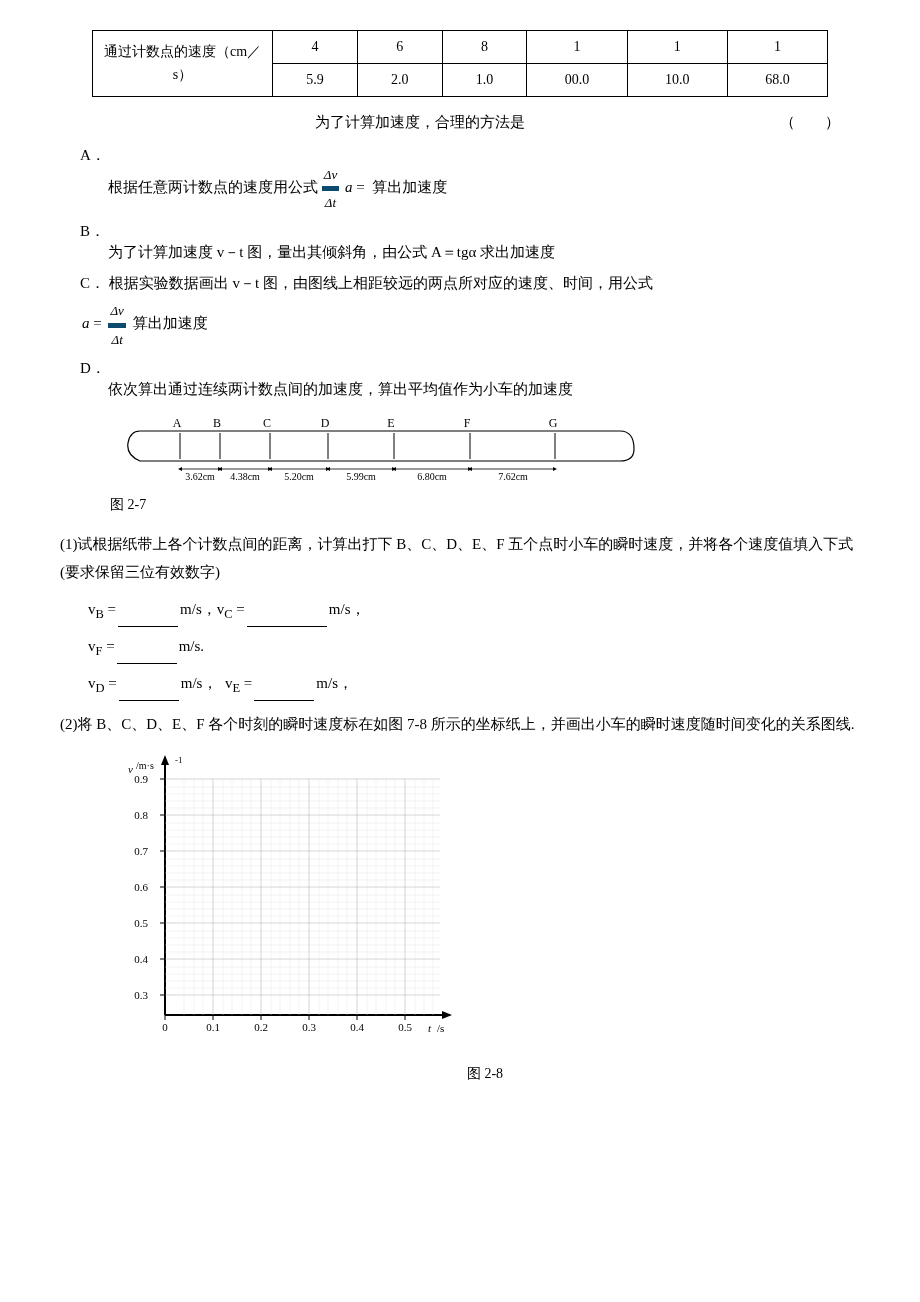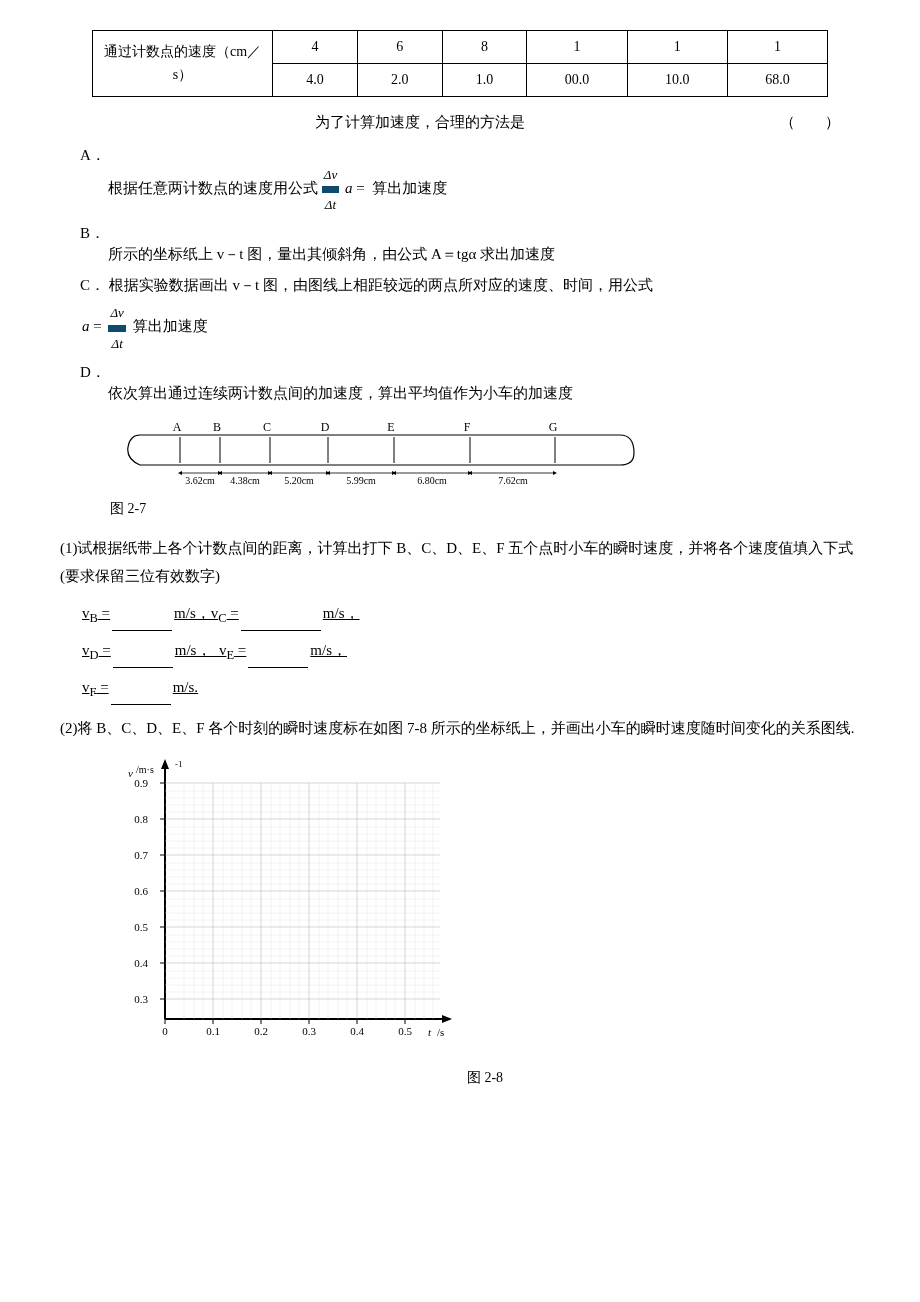--- a/index.html
+++ b/index.html
@@ -57,21 +57,21 @@
       margin-top: 21px;
     }
     .formula-inline {
       display: inline-flex;
       flex-direction: column;
       align-items: center;
       vertical-align: middle;
       font-style: italic;
     }
     .frac-num {
-      border-bottom: 7px solid #0c4a6e;
+      border-bottom: 5px solid #0c4a6e;
       padding: 0 2px;
       font-size: 13px;
       text-align: right;
     }
     .frac-den {
       padding: 0 2px;
       font-size: 13px;
     }
 
     
@@ -96,22 +96,21 @@
       font-size: 14px;
       margin: 4px 0 12px 50px;
     }
 
     
     .answer-section {
       margin: 8px 0 8px 20px;
       line-height: 2.0;
     }
     .answer-line {
-      margin: 4px 2px;
-      text-decoration: underline;
+      margin: 4px 8px;
     }
     .answer-blank {
       display: inline-block;
       width: 60px;
       border-bottom: 1px solid #000;
       margin: 0 2px;
       vertical-align: bottom;
     }
     .answer-blank-long {
       display: inline-block;
@@ -148,21 +147,21 @@
         <tr>
       <td class="label-cell" rowspan="2">通过计数点的速度（cm／s）</td>
       <td>4</td>
       <td>6</td>
       <td>8</td>
       <td>1</td>
       <td>1</td>
       <td>1</td>
     </tr>
     <tr>
-      <td>4.0</td>
+      <td>5.9</td>
       <td>2.0</td>
       <td>1.0</td>
       <td>00.0</td>
       <td>10.0</td>
       <td>68.0</td>
     </tr>
   </tbody>
     </table>
 
   <div class="question-line">
@@ -178,21 +177,21 @@
         <span class="frac-num">Δ<span class="italic">v</span></span>
         <span class="frac-den">Δ<span class="italic">t</span></span>
       </span>
       <span style="margin-left:2px;"><span class="italic">a</span> = </span>
       &nbsp;算出加速度
     </span>
   </div>
 
   <div class="option-line">
     <span class="option-label">B．</span>
-    <span class="option-content">所示的坐标纸上 v－t 图，量出其倾斜角，由公式 A＝tgα 求出加速度</span>
+    <span class="option-content">为了计算加速度 v－t 图，量出其倾斜角，由公式 A＝tgα 求出加速度</span>
   </div>
 
   <div class="option-line" style="flex-direction:column;">
     <div>
       <span class="option-label">C．</span>
       <span>根据实验数据画出 v－t 图，由图线上相距较远的两点所对应的速度、时间，用公式</span>
     </div>
     <div style="margin-left: 2px; margin-top:2px;">
       <span class="italic">a</span> =
       <span class="formula-inline" style="margin: 0 3px;">
@@ -270,24 +269,24 @@
 
   <div class="fig-label">图 2-7</div>
 
   <div class="section6-intro">(1)试根据纸带上各个计数点间的距离，计算出打下 B、C、D、E、F 五个点时小车的瞬时速度，并将各个速度值填入下式(要求保留三位有效数字)</div>
 
   <div class="answer-section">
     <div class="answer-line">
       v<sub>B</sub> =<span class="answer-blank"></span>m/s，v<sub>C</sub> =<span class="answer-blank-long"></span>m/s，
     </div>
     <div class="answer-line">
-      v<sub>D</sub> =<span class="answer-blank"></span>m/s，&nbsp; v<sub>E</sub> =<span class="answer-blank"></span>m/s，
+      v<sub>F</sub> =<span class="answer-blank"></span>m/s.
     </div>
     <div class="answer-line">
-      v<sub>F</sub> =<span class="answer-blank"></span>m/s.
+      v<sub>D</sub> =<span class="answer-blank"></span>m/s，&nbsp; v<sub>E</sub> =<span class="answer-blank"></span>m/s，
     </div>
   </div>
 
   <div class="graph-intro">(2)将 B、C、D、E、F 各个时刻的瞬时速度标在如图 7-8 所示的坐标纸上，并画出小车的瞬时速度随时间变化的关系图线.</div>
 
   <div class="graph-container">
     <svg width="360" height="300" viewBox="0 0 360 300" xmlns="http://www.w3.org/2000/svg">
 
       <line x1="55" y1="10" x2="55" y2="268" stroke="#000" stroke-width="2"></line>
 

